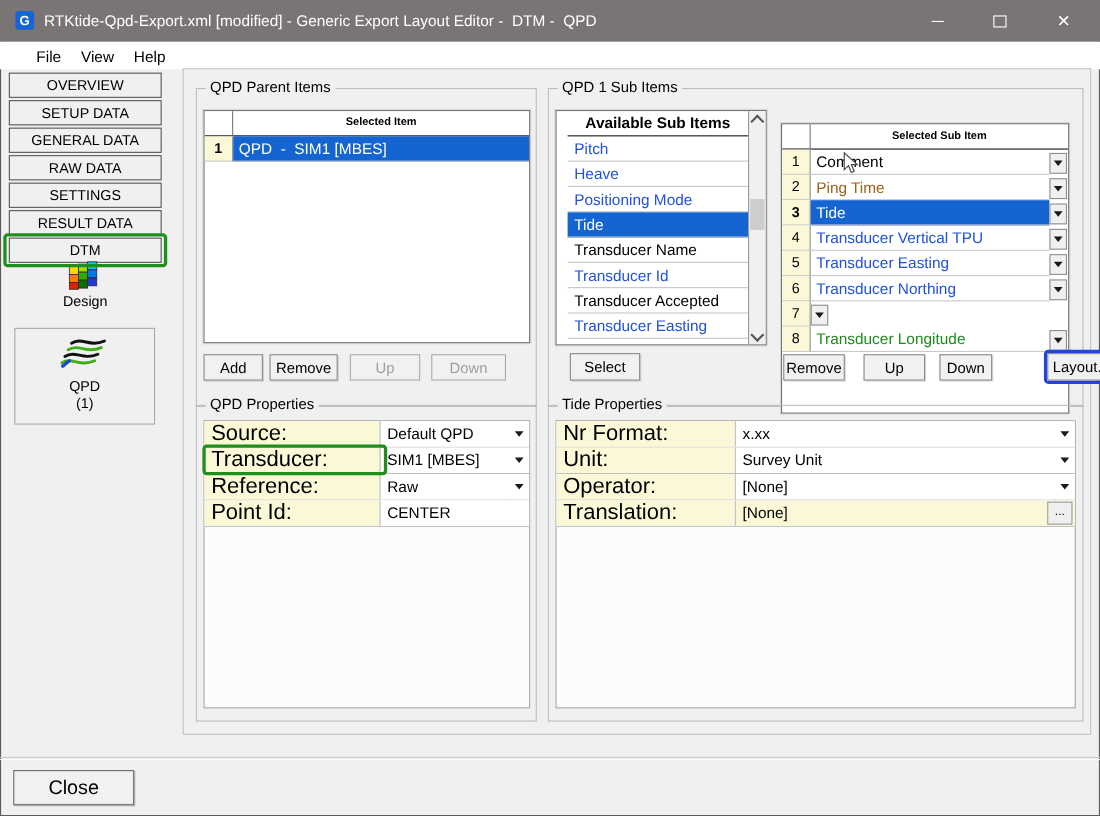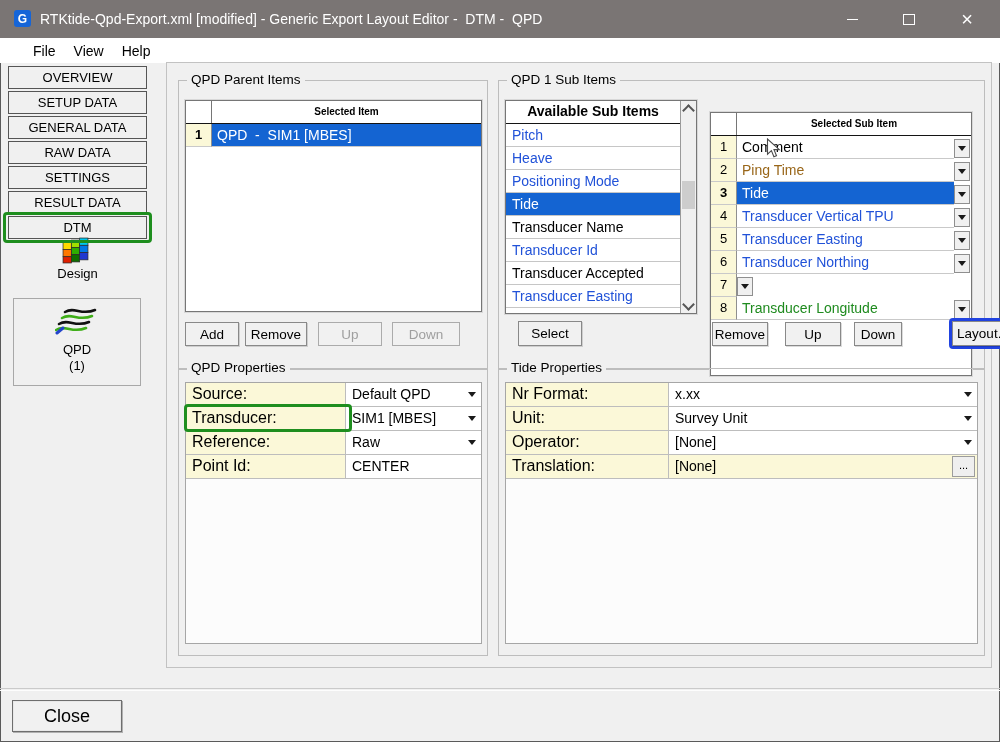--- a/index.html
+++ b/index.html
@@ -66,21 +66,21 @@
   .cell-val{flex:1;padding-left:5px;line-height:22px;font-size:14px;
     border-bottom:1px solid #c9c9c9;box-sizing:border-box;overflow:hidden;white-space:pre;}
   .cell-val.selected{background:#1464d2;color:#fff;}
   .dd-btn{width:16px;height:19px;margin:1px 1px 0 0;border:1px solid #8f8f8f;background:#f0f0f0;
     display:flex;align-items:center;justify-content:center;box-sizing:border-box;align-self:center;}
   .dd-arrow{width:0;height:0;border-left:4px solid transparent;border-right:4px solid transparent;
     border-top:5px solid #1a1a1a;}
 
   #available-list{position:absolute;left:505px;top:100px;width:192px;height:214px;background:#fff;
     border:1px solid #767676;box-shadow:0 0 0 1px #d8d8d8;box-sizing:border-box;display:flex;overflow:hidden;}
-  #avail-col{flex:1;overflow:hidden;}
+  #avail-col{flex:1;overflow:hidden;padding-left:10px;}
   .list-header{height:22px;border-bottom:1px solid #141414;font-weight:bold;text-align:center;
     line-height:21px;font-size:14px;}
   .list-item{height:23px;line-height:22px;padding-left:6px;border-bottom:1px solid #c6c6c6;
     font-size:14px;box-sizing:border-box;overflow:hidden;white-space:nowrap;}
   .list-item.selected{background:#1464d2;color:#fff;}
   .c-blue{color:#2152d8;} .c-green{color:#1f8b1f;} .c-brown{color:#996619;} .c-black{color:#000;}
 
   #avail-scroll{width:16px;border-left:1px solid #9a9a9a;background:#f0f0f0;position:relative;box-sizing:border-box;}
   .scroll-btn{position:absolute;left:0;width:15px;height:15px;display:flex;align-items:center;justify-content:center;}
   #scroll-up{top:0;} #scroll-down{bottom:0;}
@@ -107,21 +107,21 @@
   #layout-wrap{position:absolute;left:949px;top:318px;border:3px solid #2143e0;border-radius:4px;}
   #layout-button{width:62px;height:25px;}
 
   
   .props-panel{position:absolute;background:#fcfcfc;border:1px solid #a6a6a6;
     box-sizing:border-box;overflow:visible;}
   #qprops-panel{left:185px;top:382px;width:297px;height:262px;}
   #tprops-panel{left:505px;top:382px;width:473px;height:262px;}
   .prop-row{display:flex;height:23px;border-bottom:1px solid #bdbdbd;background:#fff;}
   .prop-label{width:160px;background:#fbf8d8;border-right:1px solid #bdbdbd;padding-left:6px;
-    line-height:22px;font-size:16px;box-sizing:border-box;position:relative;}
+    line-height:22px;font-size:20px;box-sizing:border-box;position:relative;}
   #tprops-panel .prop-label{width:163px;}
   .prop-value{flex:1;padding-left:6px;line-height:22px;font-size:14px;background:#fff;
     overflow:hidden;white-space:nowrap;}
   .prop-value.vy{background:#fbf8d8;}
   .prop-dd{width:18px;display:flex;align-items:center;justify-content:center;background:#fff;}
   .prop-ellipsis-wrap{width:27px;display:flex;align-items:center;justify-content:flex-end;
     padding-right:2px;box-sizing:border-box;}
   .prop-ellipsis-wrap.vy{background:#fbf8d8;}
   .ellipsis-btn{width:21px;height:19px;border:1px solid #9c9c9c;background:#efefef;
     font-size:11px;line-height:17px;text-align:center;}

